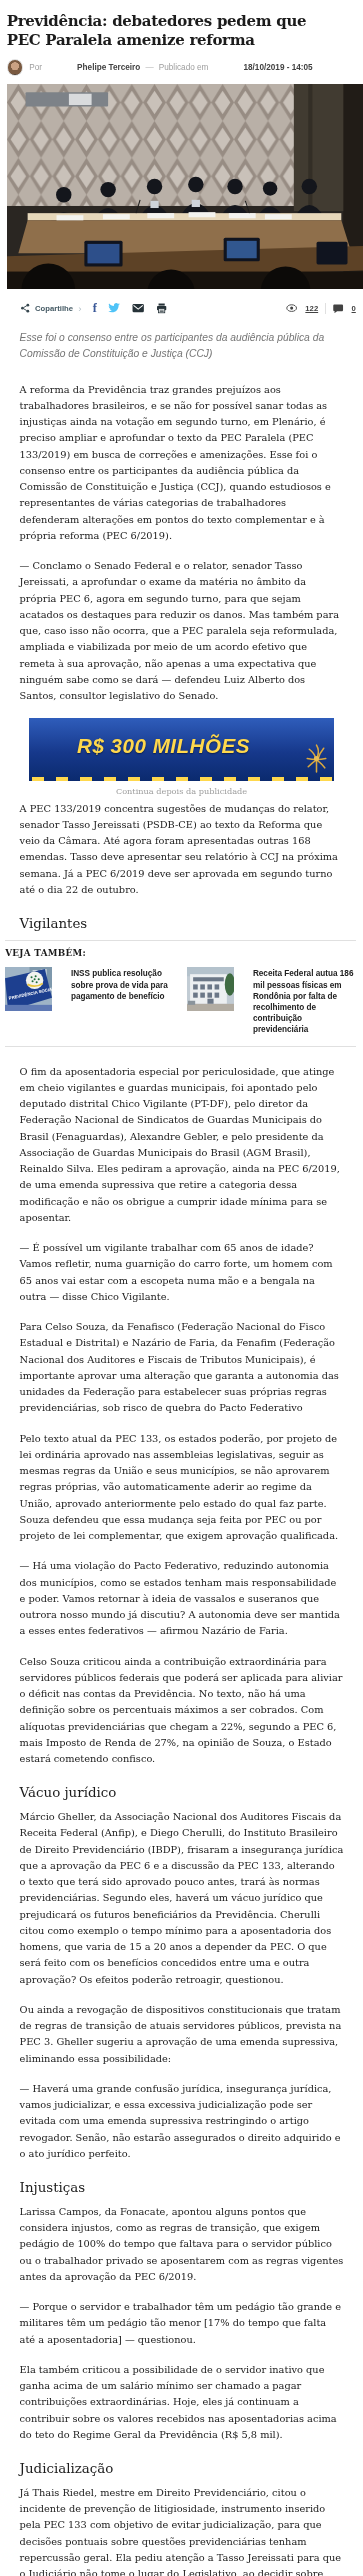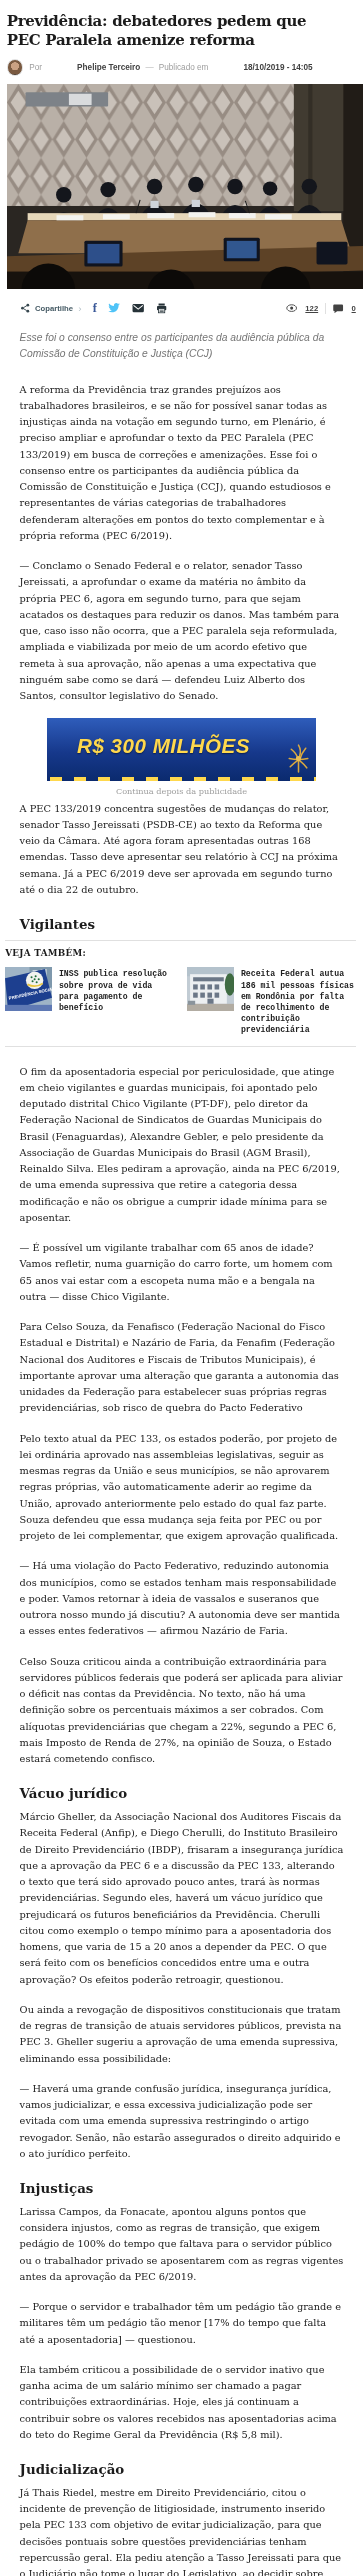--- a/index.html
+++ b/index.html
@@ -36,46 +36,46 @@
   .vdiv{width:0.5px;height:11.3px;background:#e0e0e0;margin:0 2.1px;}
 
   
   p.lede{margin:15.5px 20.6px 0 19.6px;font-family:"Liberation Sans",sans-serif;
     font-style:italic;font-size:10.3px;line-height:1.55;color:#757575;}
 
   
   #article-body{margin:19.6px 19.6px 0 19.6px;}
   #article-body p.body{font-family:"DejaVu Serif",serif;font-size:9.8px;
     line-height:1.66;color:#212121;margin:0 0 14px 0;}
-  #article-body h2.section{font-family:"DejaVu Serif",serif;font-weight:bold;
+  #article-body h2.section{font-family:"DejaVu Serif",serif;font-weight:normal;
     font-size:13.4px;color:#1c1c1c;margin:17.5px 0 8.2px 0;line-height:1.2;}
 
   
   .ad-wrap{margin:2.1px 0 5.2px 0;text-align:center;}
-  .ad-banner{width:269px;height:63px;margin:0 auto;position:relative;cursor:pointer;
+  .ad-banner{width:305px;height:63px;margin:0 auto;position:relative;cursor:pointer;
     background:linear-gradient(180deg,#2f5dbb 0%,#16388b 55%,#0b2a6e 100%);overflow:hidden;}
   .ad-text{position:absolute;left:0;right:36px;top:15.5px;
     font-family:"Liberation Sans",sans-serif;font-weight:bold;font-style:italic;
     font-size:20.6px;color:#ffd84d;text-shadow:0 1px 1.5px rgba(0,0,0,.45);letter-spacing:0.5px;}
   .ad-dashes{position:absolute;bottom:0;left:3.1px;right:0;height:4.6px;
     background:repeating-linear-gradient(90deg,#ffd84d 0 12.4px,rgba(0,0,0,0) 12.4px 24px);}
   .ad-gold{position:absolute;right:3.1px;bottom:5.2px;}
   .ad-caption{margin-top:4.1px;font-family:"DejaVu Serif",serif;font-size:8.2px;color:#9e9e9e;text-align:center;}
 
   
   .related{border-top:0.5px solid #e0e0e0;border-bottom:0.5px solid #e0e0e0;
     margin:4.1px -12.4px 16.5px -14.4px;padding:7.2px 0 11.3px 0;}
   .related-label{font-family:"DejaVu Serif",serif;font-weight:bold;font-size:8.8px;
     letter-spacing:0.3px;color:#1c1c1c;}
   .related-items{display:flex;gap:13.4px;margin-top:9.3px;}
   .related-item{flex:1;display:flex;gap:6.7px;cursor:pointer;}
   .thumb{width:47px;height:44px;flex:none;overflow:hidden;background:#ccc;}
   .thumb svg{display:block;width:100%;height:100%;}
-  .related-title{font-family:Liberation Mono, monospace;font-weight:bold;
-    font-size:8.2px;line-height:1.35;color:#212121;padding-top:1px;max-width:117px;}
+  .related-title{font-family:Liberation Sans, sans-serif;font-weight:bold;
+    font-size:8.2px;line-height:1.35;color:#212121;padding-top:1px;max-width:117px;margin-left:12px;}
 </style>
 </head>
 <body>
 
 <div class="page">
 
   <h1 class="title">Previdência: debatedores pedem que PEC Paralela amenize reforma</h1>
 
   <div class="byline">
     <span class="avatar"></span>

